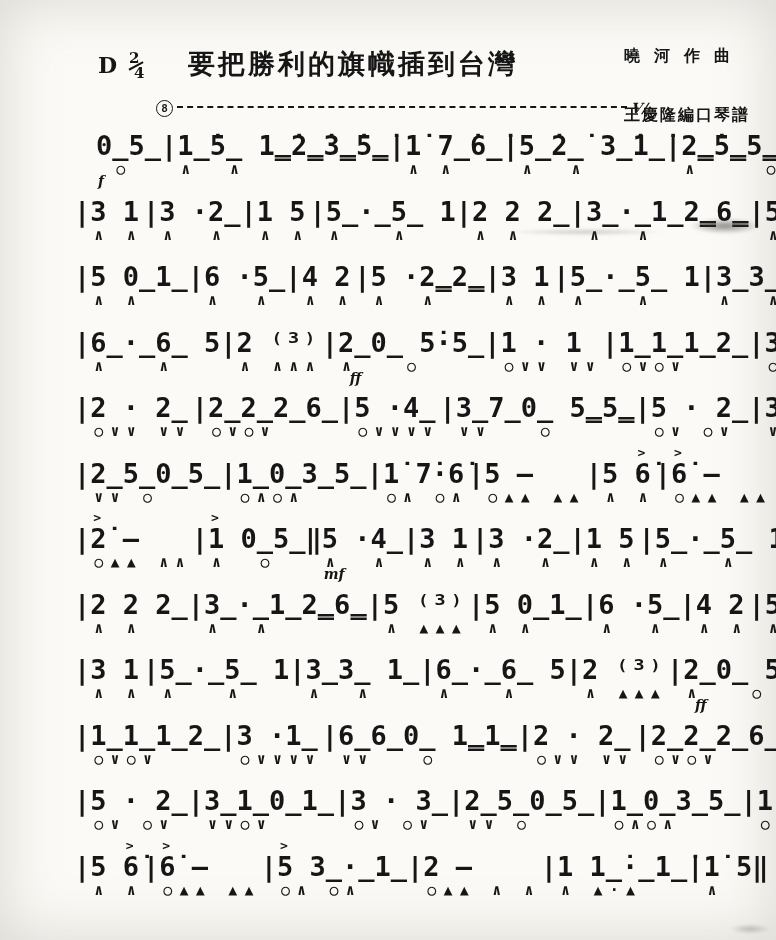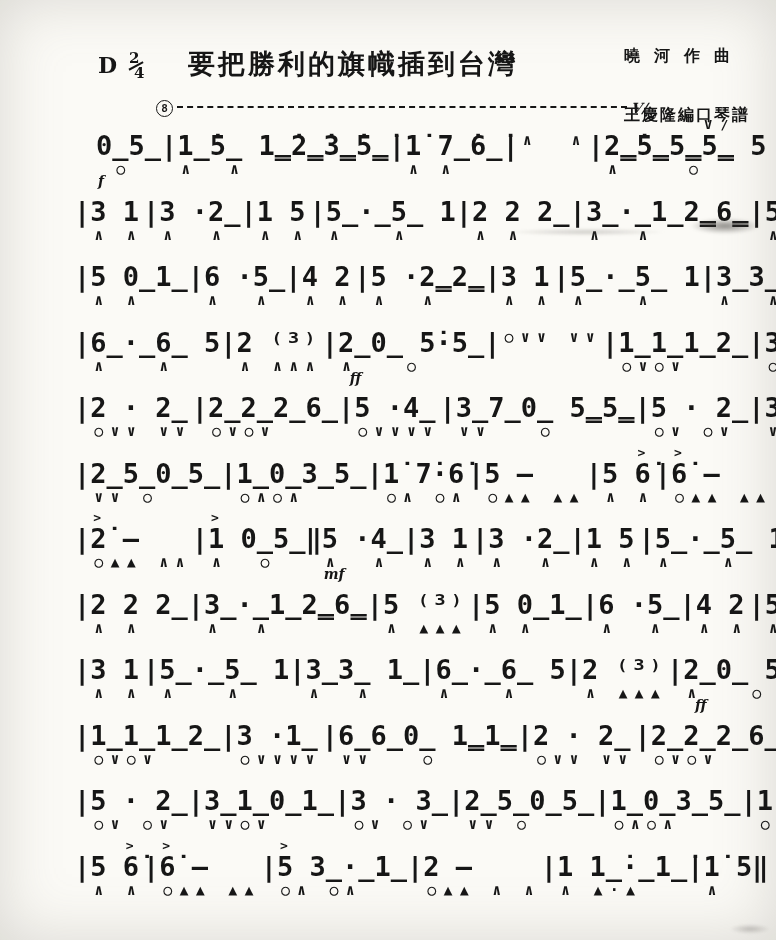--- a/index.html
+++ b/index.html
@@ -116,20 +116,21 @@
         </div>
         <div class="bar">|</div>
         <div class="measure">
           <div class="acc"></div>
           <div class="notes">1̇ 7̲̇6̲̇</div>
           <div class="marks">∧ ∧</div>
         </div>
         <div class="bar">|</div>
         <div class="measure">
           <div class="acc"></div>
+          <div class="notes">5̲̇2̲̇ 3̲̇1̲̇</div>
           <div class="marks">∧  ∧</div>
         </div>
         <div class="bar">|</div>
         <div class="measure">
           <div class="acc">      V/</div>
           <div class="notes">2̳̇5̳5̳5̳ 5 5̲</div>
           <div class="marks">∧    ○</div>
         </div>
       </div>
       <div class="music-line">
@@ -236,20 +237,21 @@
         <div class="bar">|</div>
         <div class="measure">
           <div class="acc"></div>
           <div class="notes">2̲0̲ 5̇·5̲</div>
           <div class="marks">∧   ○</div>
           <div class="dyn">  ff</div>
         </div>
         <div class="bar">|</div>
         <div class="measure">
           <div class="acc"></div>
+          <div class="notes">1 · 1</div>
           <div class="marks">○∨∨ ∨∨</div>
         </div>
         <div class="bar">|</div>
         <div class="measure">
           <div class="acc"></div>
           <div class="notes">1̲1̲1̲2̲</div>
           <div class="marks">○∨○∨</div>
         </div>
         <div class="bar">|</div>
         <div class="measure">

